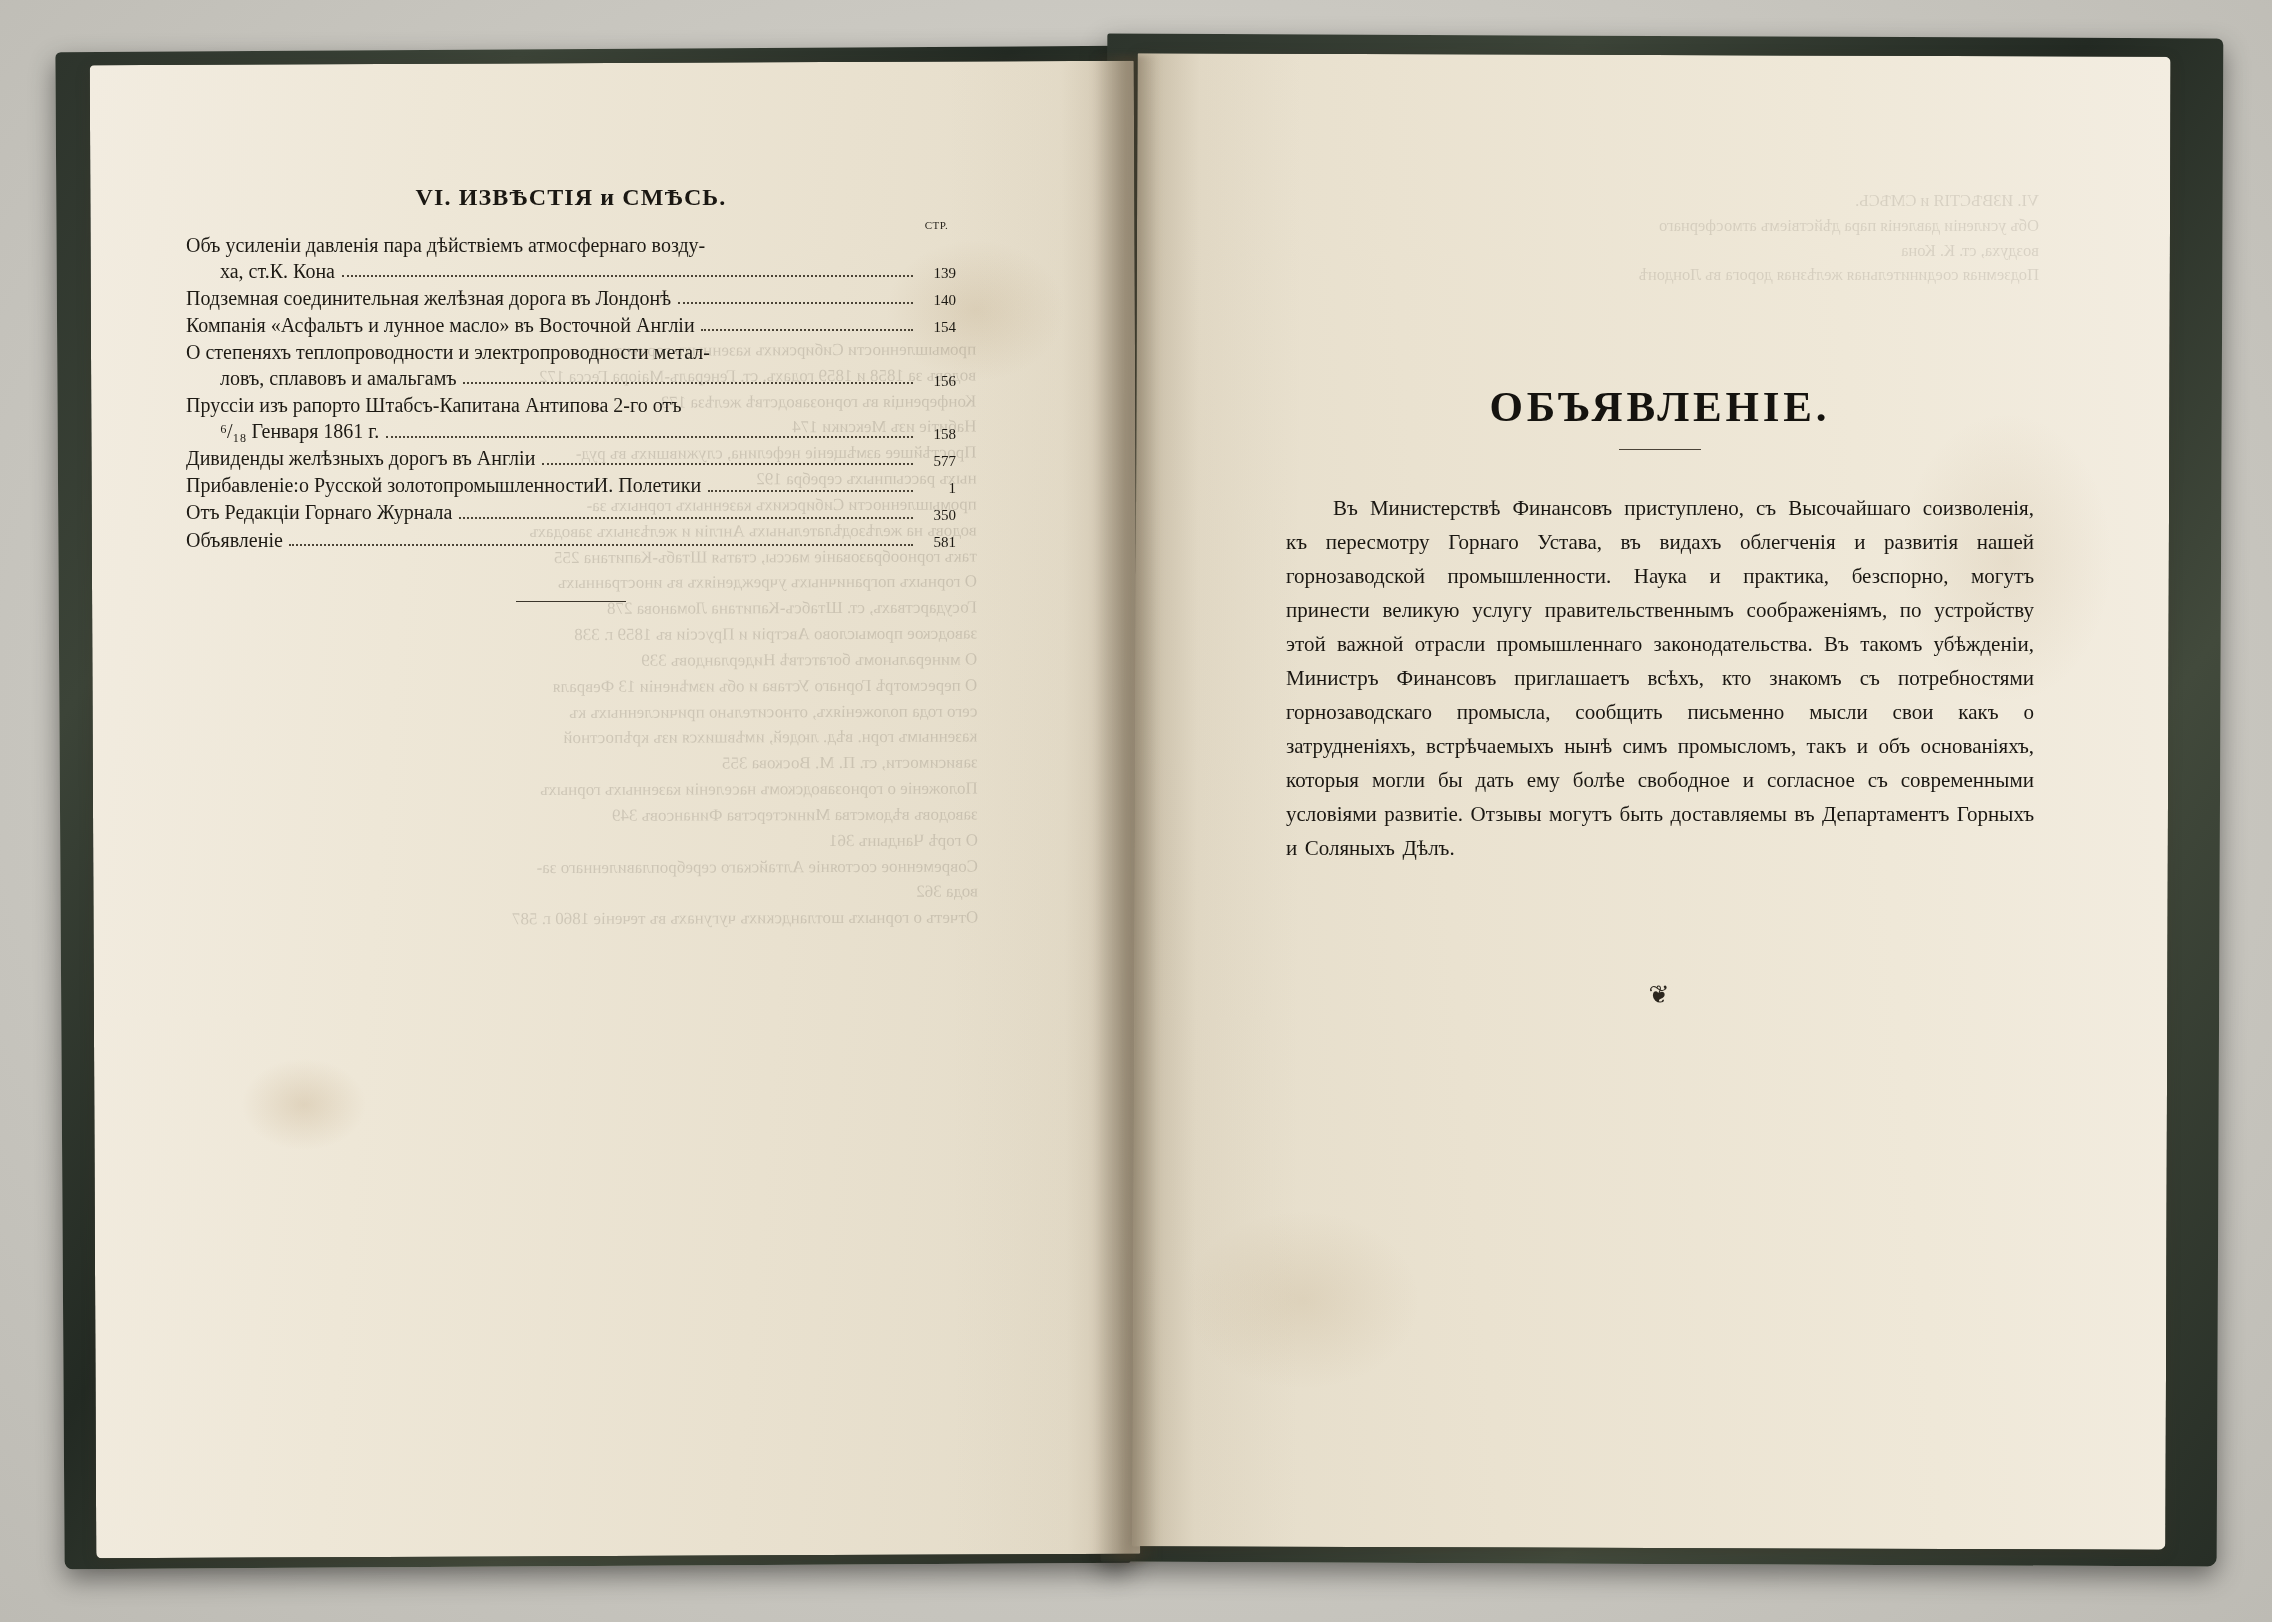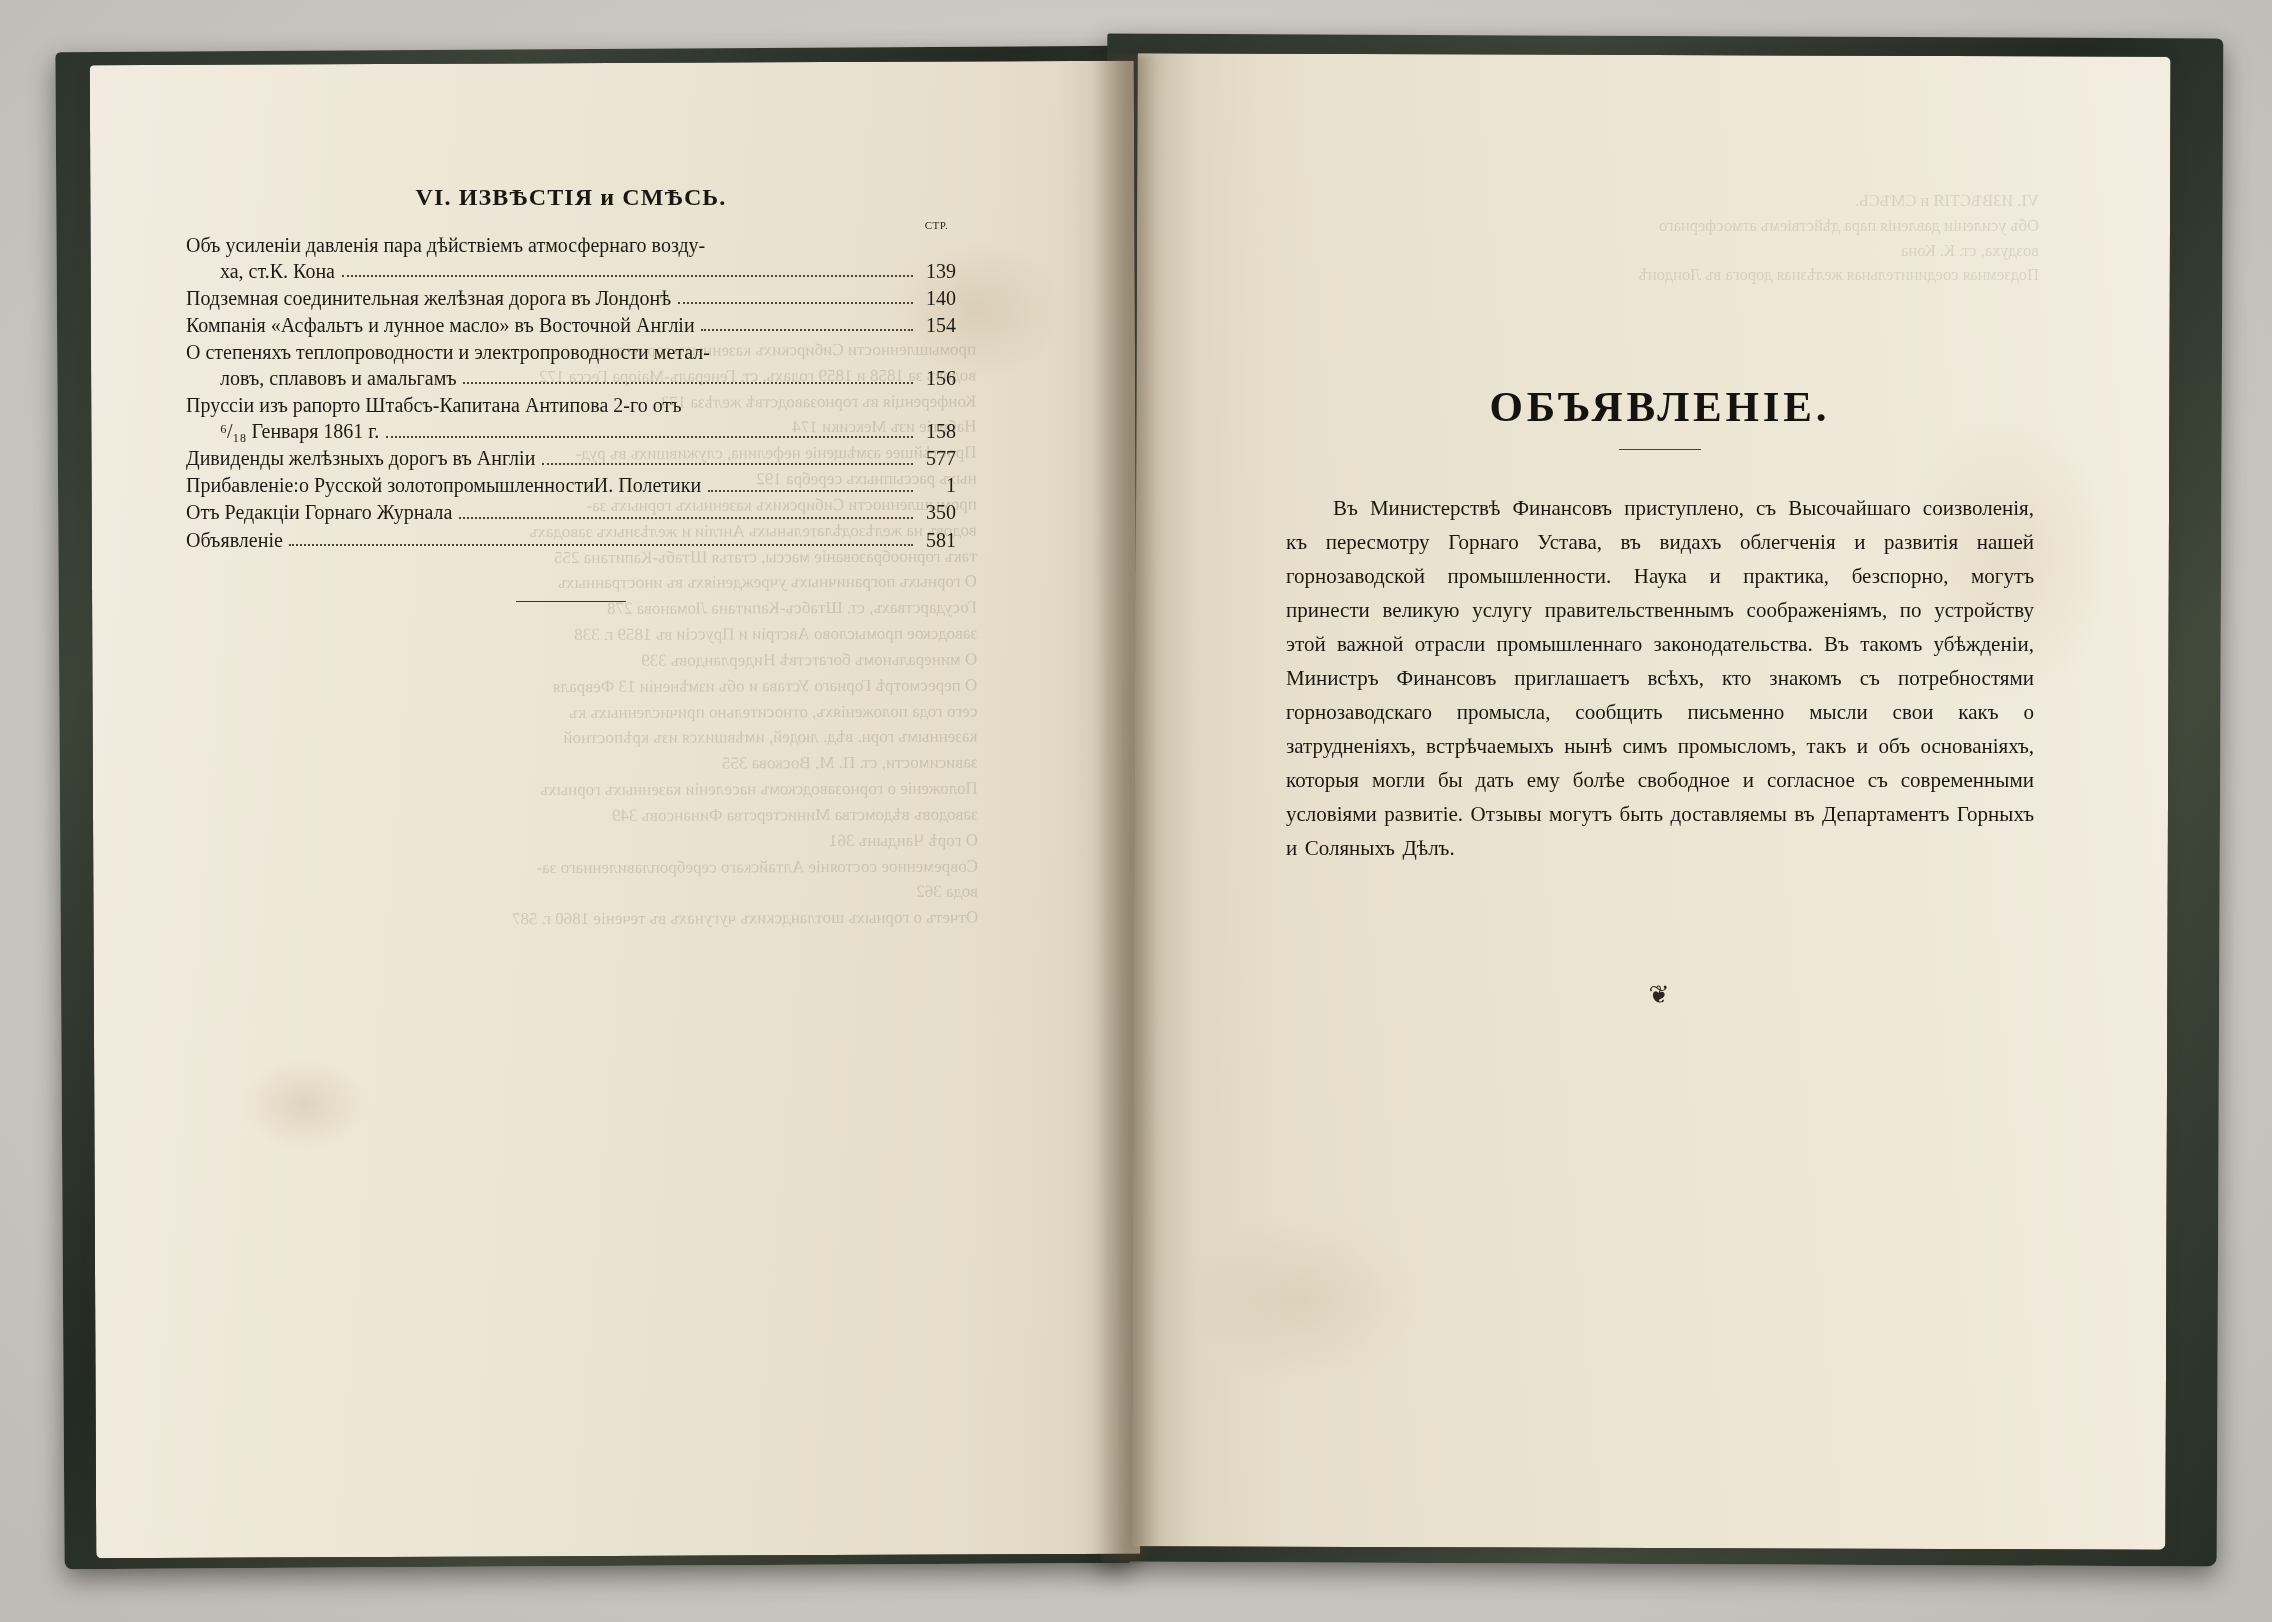--- a/index.html
+++ b/index.html
@@ -139,21 +139,21 @@
     white-space: normal;
   }
   .toc-dots {
     flex: 1 1 auto;
     border-bottom: 2.2px dotted #4a4336;
     margin: 0 5.5px 6.6px 6.6px;
     min-width: 13px;
     height: 0.5px;
   }
   .toc-page {
-    font-size: 20px;
+    font-size: 15px;
     min-width: 38px;
     text-align: right;
   }
   .ital { }
   .toc-entry.two-line { display: block; }
   .toc-entry.two-line .line2 {
     display: flex;
     align-items: flex-end;
     padding-left: 34px;
   }

